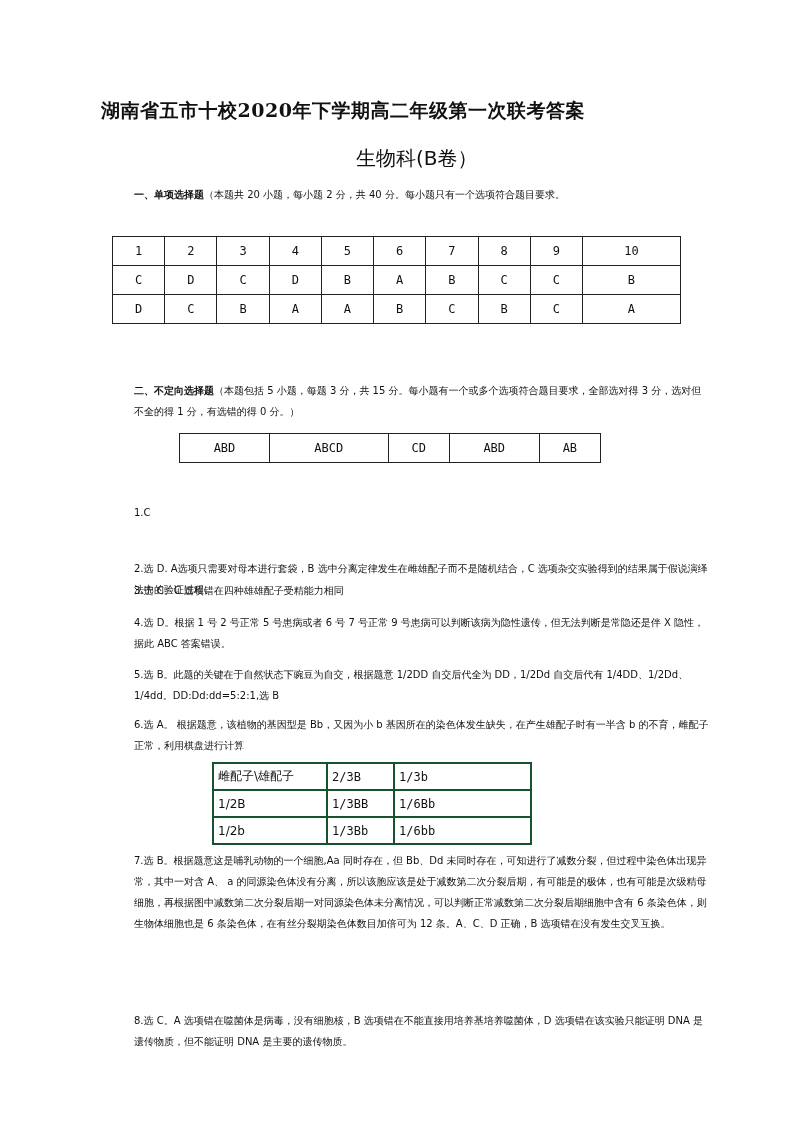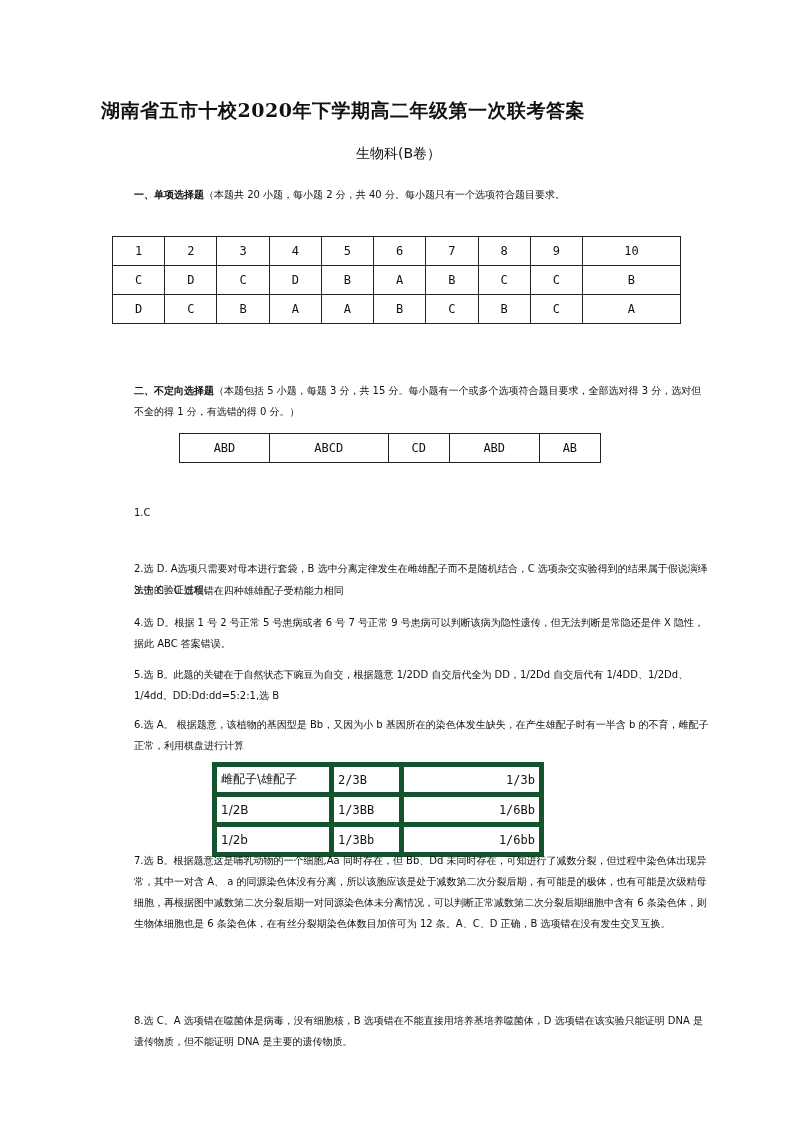--- a/index.html
+++ b/index.html
@@ -1,27 +1,27 @@
 <!DOCTYPE html>
 <html><head>
 <meta charset="utf-8">
 <style>
   html, body { margin: 0; padding: 0; background: #ffffff; }
   body { width: 794px; height: 1123px; position: relative; overflow: hidden; color: #111; font-family: "DejaVu Sans", sans-serif; }
   .title { position: absolute; left: 0; width: 686px; top: 98px; text-align: center; font-family: "DejaVu Serif", serif; font-weight: bold; font-size: 19px; letter-spacing: 0.5px; }
-  .subtitle { position: absolute; left: 356px; top: 145px; font-size: 14px; font-family: "DejaVu Sans", sans-serif; }
+  .subtitle { position: absolute; left: 356px; top: 145px; font-size: 20px; font-family: "DejaVu Sans", sans-serif; }
   .para { position: absolute; left: 134px; width: 575px; font-size: 10px; line-height: 21px; }
   .para b { font-weight: bold; }
   table.ans { position: absolute; border-collapse: collapse; font-family: "DejaVu Sans Mono", monospace; font-size: 12px; }
   table.ans td { border: 1px solid #222; text-align: center; height: 28px; padding: 0; }
   table.small { position: absolute; left: 212px; top: 762px; border-collapse: collapse; font-size: 12px; }
-  table.small td { border: 5px solid #14532d; height: 17px; padding: 4px 4px; font-family: "DejaVu Sans Mono", monospace; margin-top: 20px; }
+  table.small td { border: 2px solid #14532d; height: 17px; padding: 4px 4px; font-family: "DejaVu Sans Mono", monospace; margin-top: 20px; }
   table.small td.first { width: 104px; font-family: "DejaVu Sans", sans-serif; }
   table.small td.col { width: 57px; }
-  table.small td.col2 { width: 127px; text-align: right; }
+  table.small td.col2 { width: 127px; }
 </style>
 </head>
 <body>
 
 <div class="title">湖南省五市十校2020年下学期高二年级第一次联考答案</div>
 <div class="subtitle">生物科(B卷）</div>
 
 <div class="para" style="top:184px;"><b>一、单项选择题</b><span>（本题共 20 小题，每小题 2 分，共 40 分。每小题只有一个选项符合题目要求。</span></div>
 
 <table class="ans" style="left:112px; top:236px; width:569px;">

